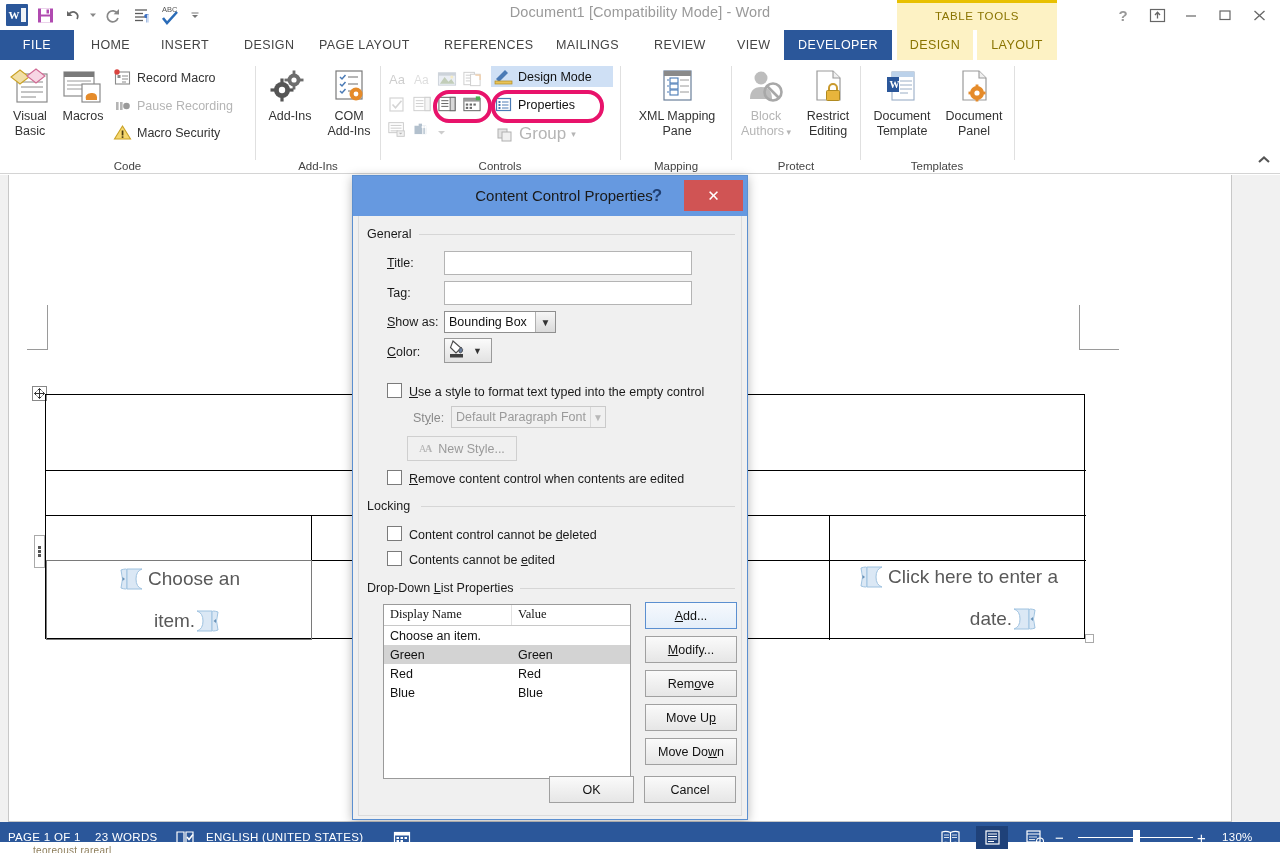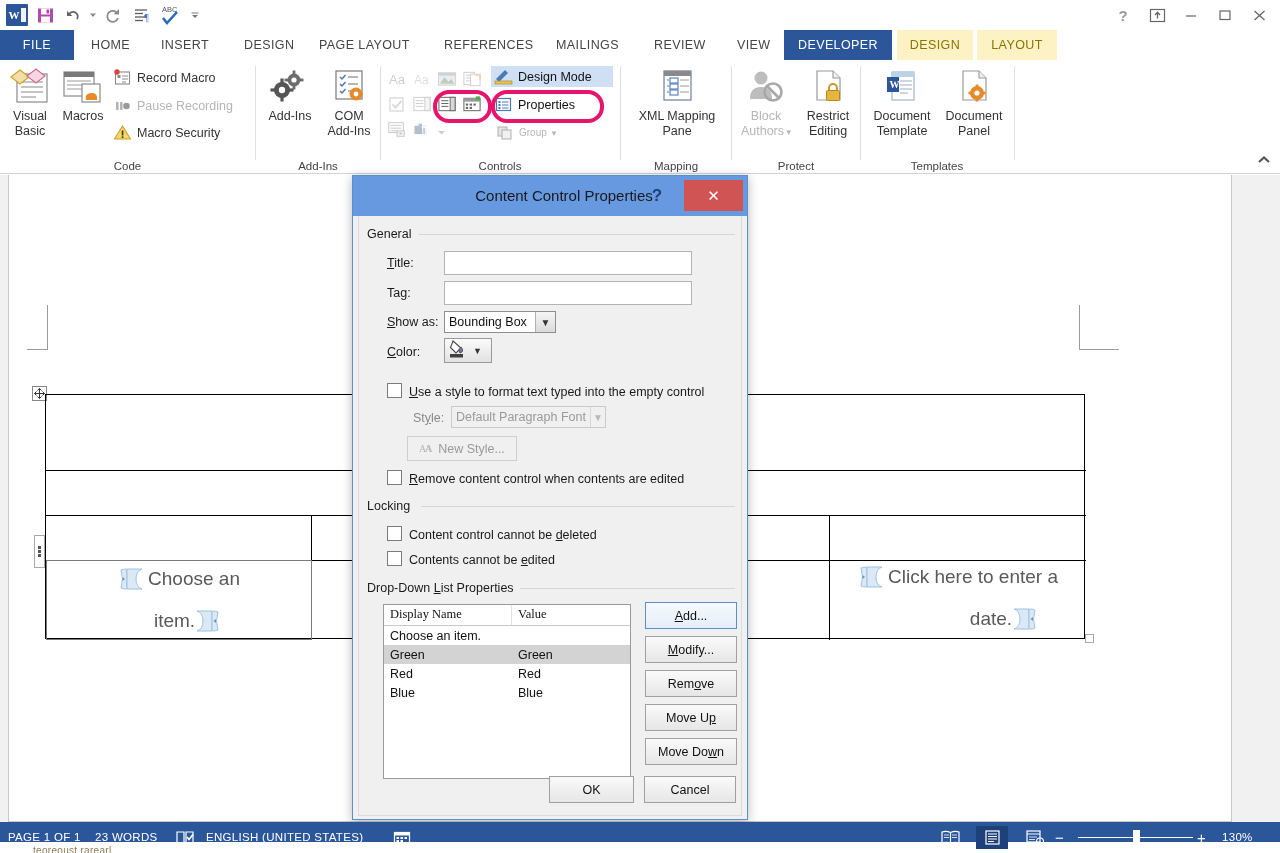--- a/index.html
+++ b/index.html
@@ -186,21 +186,25 @@
           </svg>
       </div>
       <div class="qat-btn" style="width:14px">
         <svg width="10" height="10" viewBox="0 0 10 10">
             <line x1="1.5" y1="3" x2="8.5" y2="3" stroke="#777" stroke-width="1"></line>
             <path d="M2 5 L5 8 L8 5 Z" fill="#777"></path>
           </svg>
       </div>
     </div>
 
-
+    <div class="doc-title">Document1 [Compatibility Mode] - Word</div>
+
+    <div class="tabletools">
+      <div class="tt-label">TABLE TOOLS</div>
+    </div>
 
     <div class="win-controls">
       <div class="win-btn help">?</div>
       <div class="win-btn">
         <svg width="17" height="15" viewBox="0 0 17 15">
             <rect x="1.5" y="1.5" width="14" height="12" fill="none" stroke="#666" stroke-width="1.2"></rect>
             <path d="M8.5 10.5 L8.5 4.5 M6 7 L8.5 4.3 L11 7" stroke="#666" stroke-width="1.3" fill="none"></path>
           </svg>
       </div>
       <div class="win-btn">
@@ -495,21 +499,21 @@
         <span style="font-size:12.5px;color:#111">Properties</span>
       </div>
 
       <div class="groupbtn" style="left:110px; top:62px">
         <span class="icobox">
           <svg width="19" height="17" viewBox="0 0 19 17">
               <rect x="3" y="3" width="9" height="9" fill="#e4e4e4" stroke="#b0b0b0" stroke-width="1"></rect>
               <rect x="7" y="6" width="9" height="9" fill="#f0f0f0" stroke="#b0b0b0" stroke-width="1"></rect>
             </svg>
         </span>
-        <span style="font-size:10px;color:#b5b5b5">Group</span>
+        <span style="font-size:17px;color:#b5b5b5">Group</span>
         <span style="font-size:9px;color:#b5b5b5">▾</span>
       </div>
 
       <div class="gname">Controls</div>
     </div>
     <div class="rsep" style="left:620px"></div>
 
     <div class="hl-ring" style="left:433px; top:30px; width:59px; height:33px"></div>
     <div class="hl-ring" style="left:491px; top:30px; width:113px; height:33px"></div>
 

